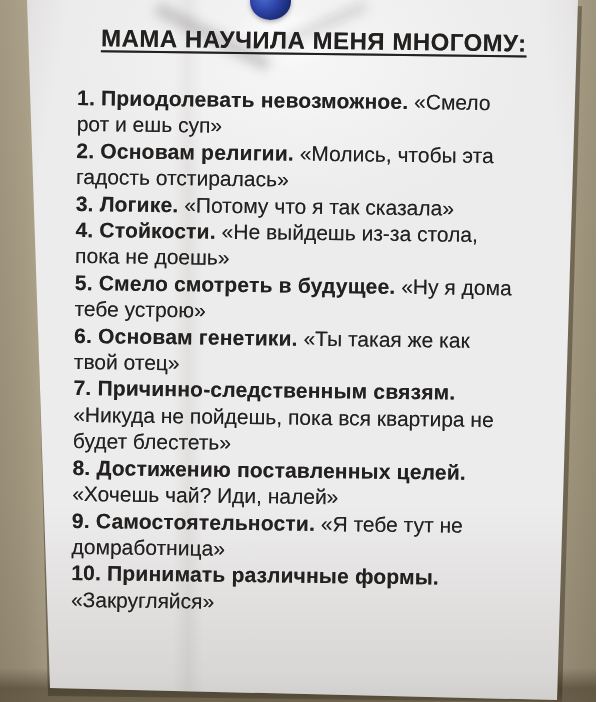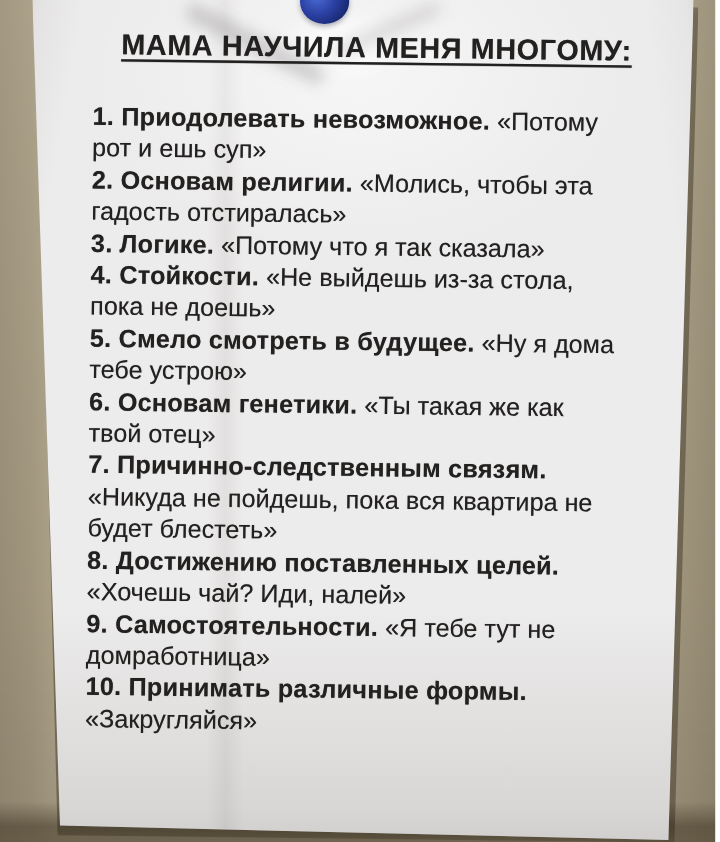--- a/index.html
+++ b/index.html
@@ -73,21 +73,21 @@
   <div class="paper-drop"></div>
 
   <div class="paper">
     <div class="pin-glow"></div>
     <div class="pin-streak-a"></div>
     <div class="pin-streak-b"></div>
 
     <div class="content">
       <h1 class="title">МАМА НАУЧИЛА МЕНЯ МНОГОМУ:</h1>
 
-      <div class="line"><b>1. Приодолевать невозможное.</b><span> «Потому</span></div>
+      <div class="line"><b>1. Приодолевать невозможное.</b><span> «Смело</span></div>
       <div class="line"><b></b><span>рот и ешь суп»</span></div>
       <div class="line"><b>2. Основам религии.</b><span> «Молись, чтобы эта</span></div>
       <div class="line"><b></b><span>гадость отстиралась»</span></div>
       <div class="line"><b>3. Логике.</b><span> «Потому что я так сказала»</span></div>
       <div class="line"><b>4. Стойкости.</b><span> «Не выйдешь из-за стола,</span></div>
       <div class="line"><b></b><span>пока не доешь»</span></div>
       <div class="line"><b>5. Смело смотреть в будущее.</b><span> «Ну я дома</span></div>
       <div class="line"><b></b><span>тебе устрою»</span></div>
       <div class="line"><b>6. Основам генетики.</b><span> «Ты такая же как</span></div>
       <div class="line"><b></b><span>твой отец»</span></div>

